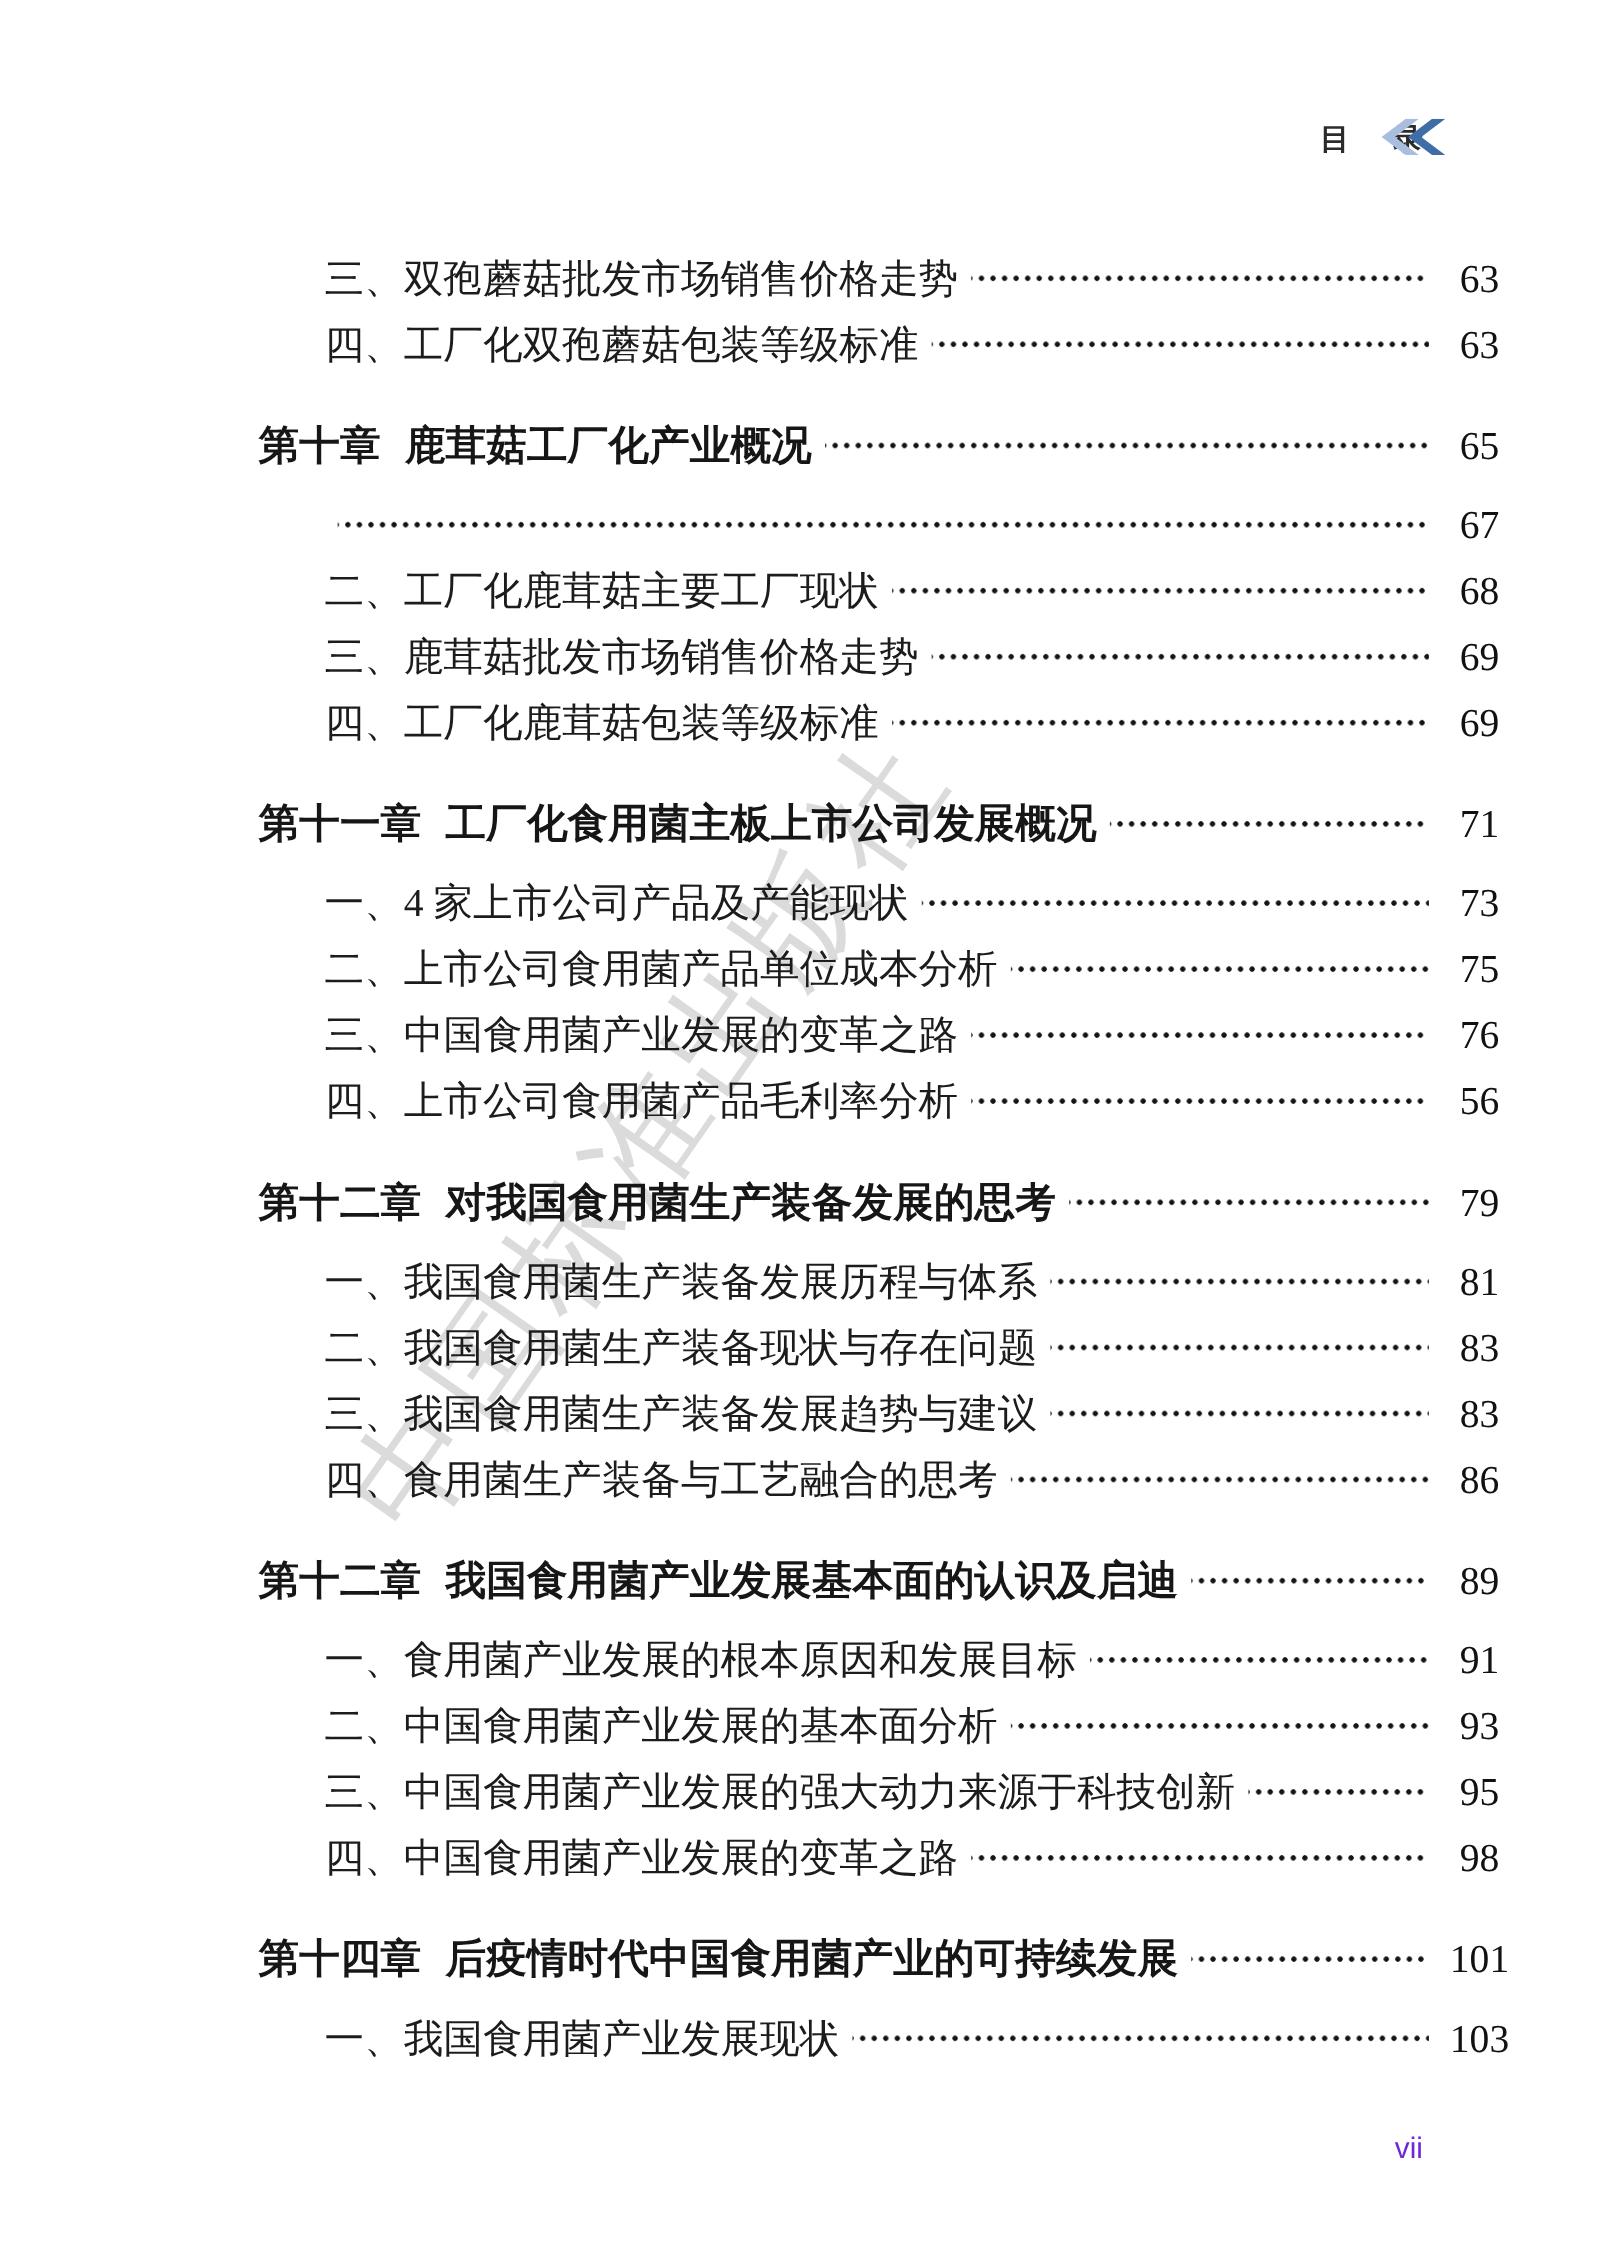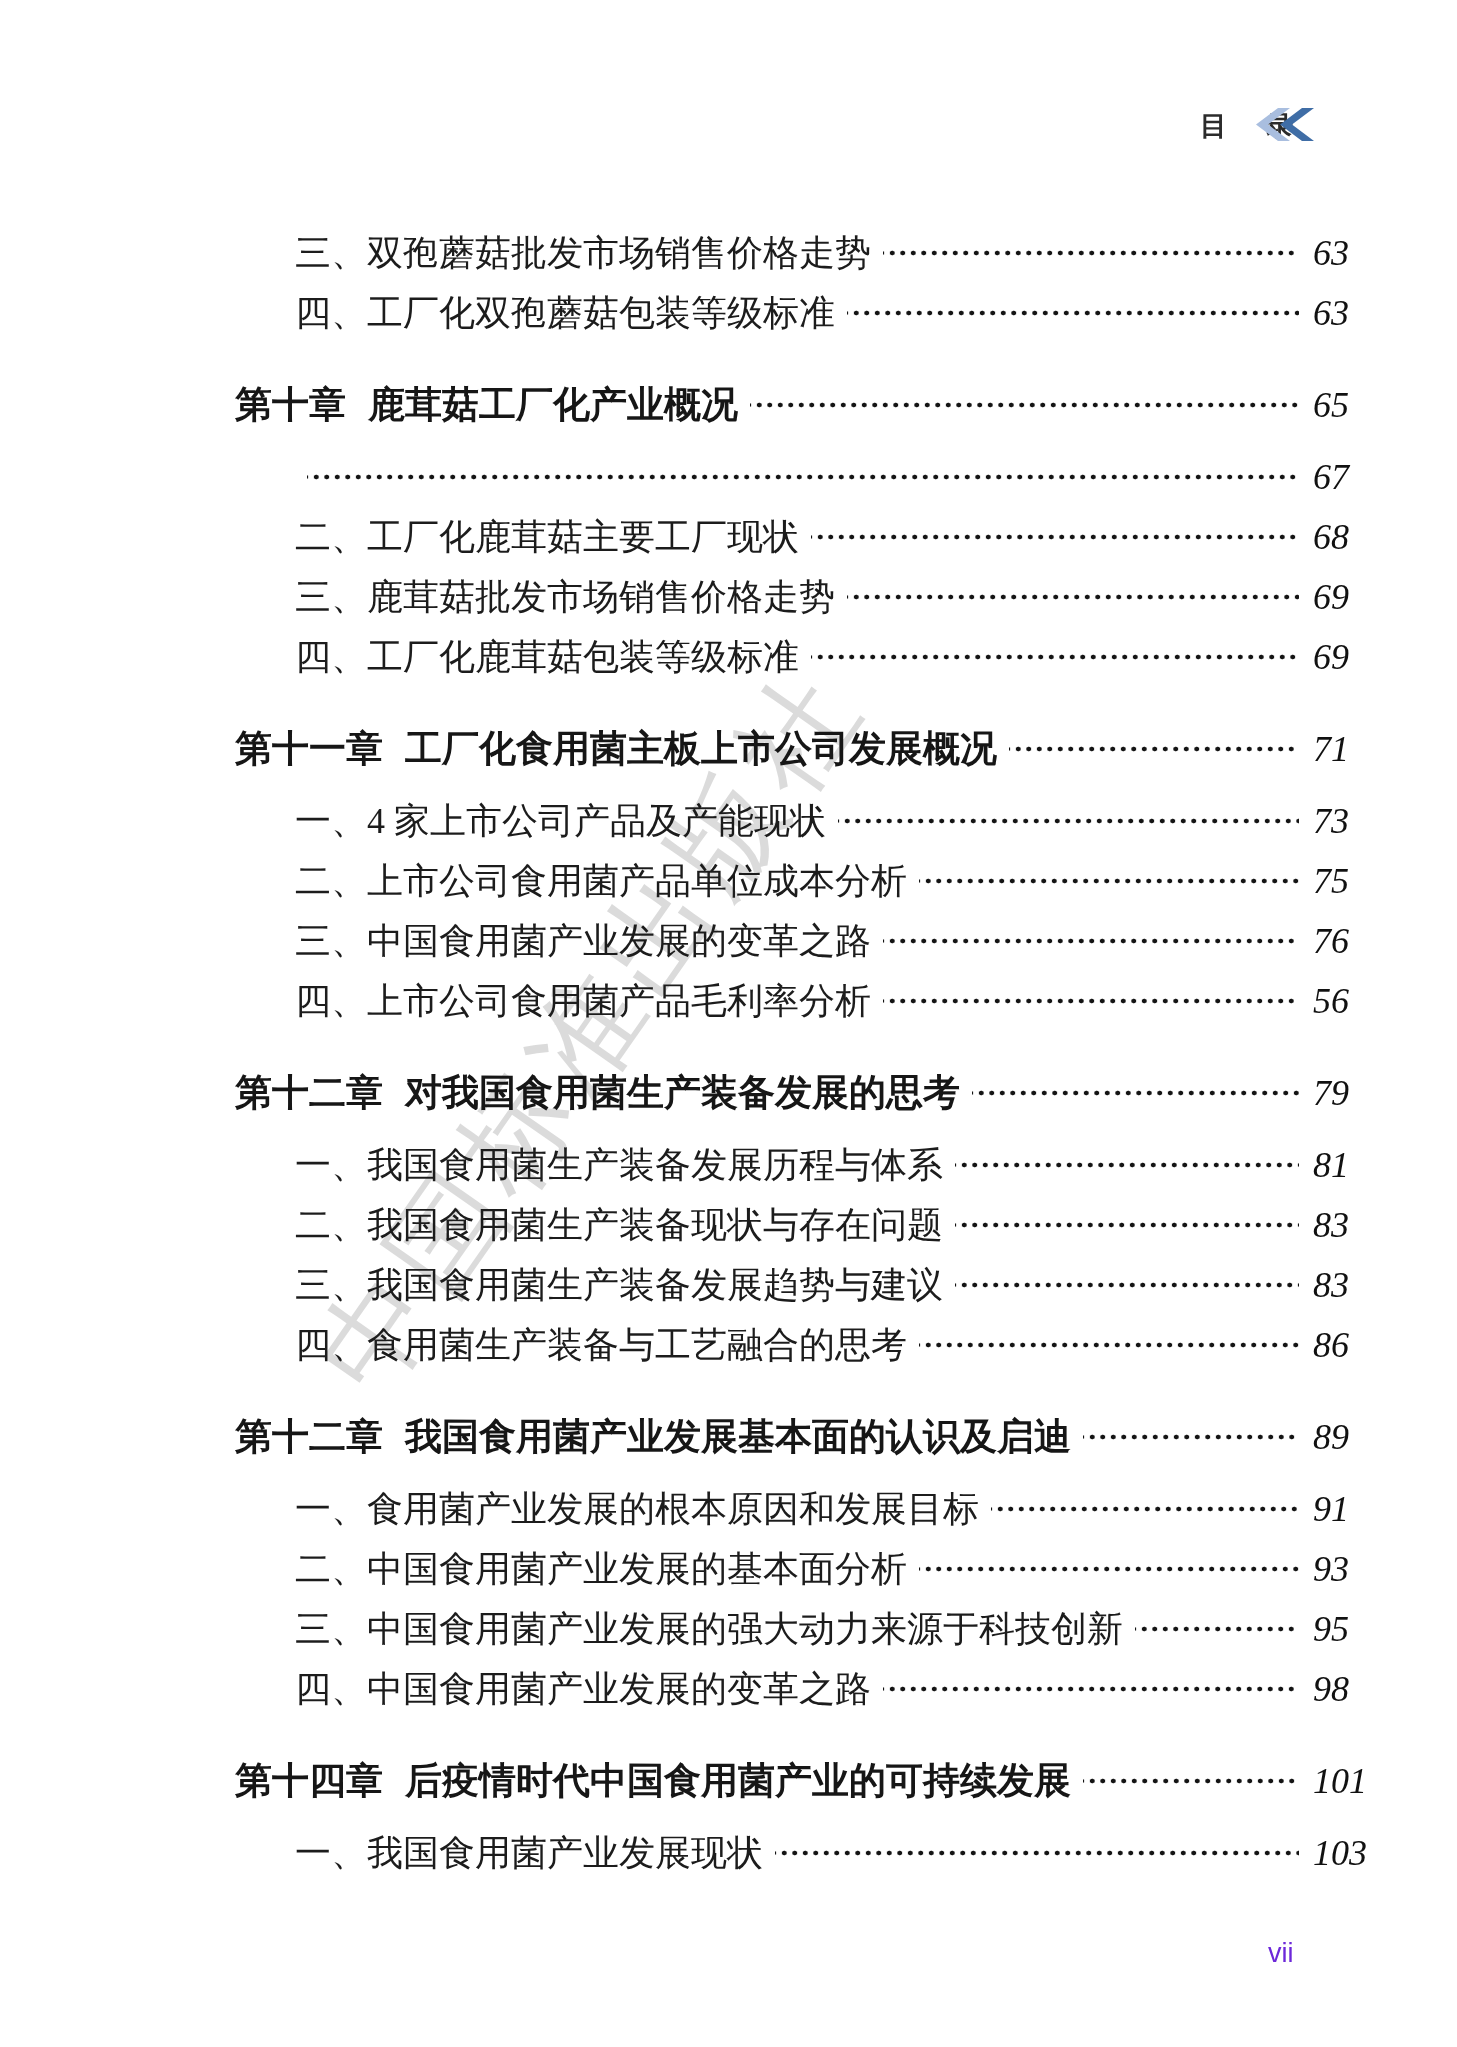--- a/index.html
+++ b/index.html
@@ -51,23 +51,23 @@
   .leader{
     flex:1 1 auto;align-self:stretch;
     margin-left:12px;margin-right:14px;
     background-image:radial-gradient(circle,#141414 2.1px,transparent 2.7px);
     background-size:10.5px 12px;
     background-repeat:repeat-x;
     background-position:4px center;
     min-width:30px;
   }
   .pg{
-    flex:0 0 auto;min-width:64px;text-align:left;
+    flex:0 0 auto;min-width:64px;text-align:center;
     font-family:"Liberation Serif","DejaVu Serif",serif;
-    font-weight:400;font-size:36px;color:#111;font-style:italic;
+    font-weight:400;font-size:36px;color:#111;
   }
 
   
   .footer-pg{
     position:absolute;left:1268px;top:1938px;
     font-family:"Liberation Sans","DejaVu Sans",sans-serif;
     font-size:27px;color:#6d28d9;z-index:2;
   }
 </style>
 </head>

